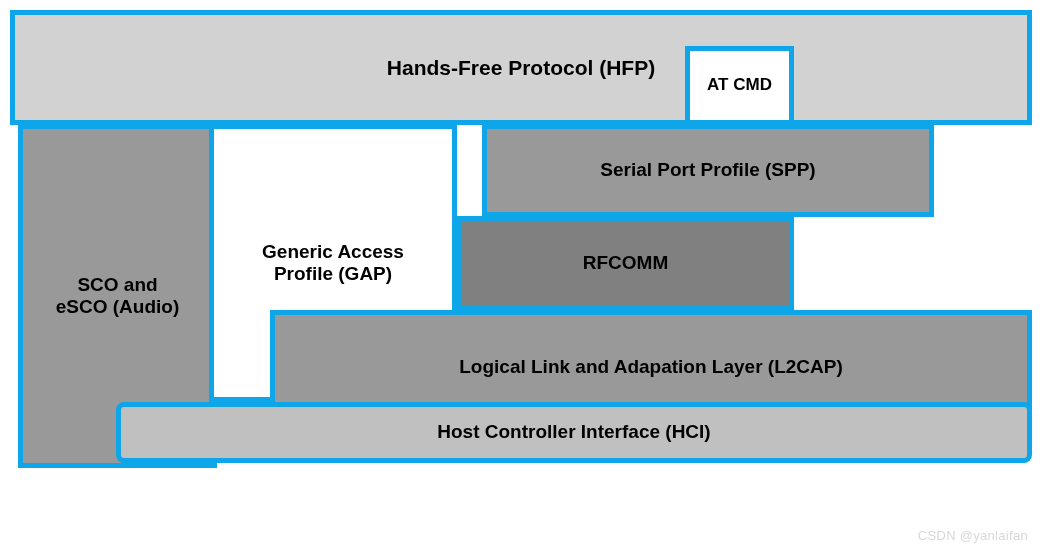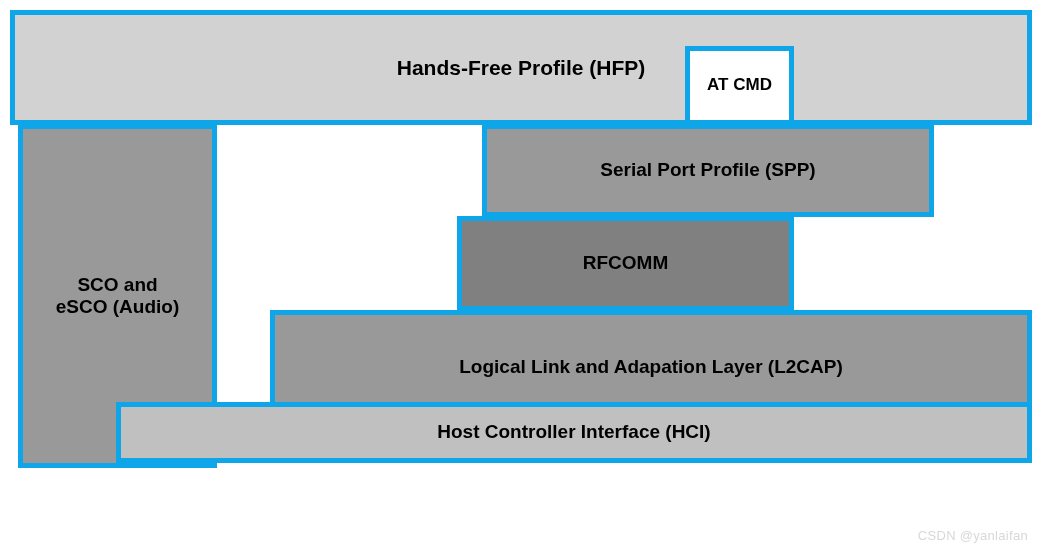--- a/index.html
+++ b/index.html
@@ -43,37 +43,39 @@
                 display:flex; align-items:center; justify-content:center;
                 font-size:21px; font-weight:bold; color:#000; pointer-events:none; }
   #at-cmd     { left:685px; top:46px;  width:109px;  height:79px;  font-size:17px; z-index:4; }
 
   #sco        { left:10px;  top:124px; width:199px;  height:344px; font-size:19px;margin-left:8px; }
   #gap        { left:209px; top:124px; width:248px;  height:278px; font-size:19px; }
   #spp        { left:457px; top:124px; width:452px;  height:93px;  font-size:19px;margin-left:25px; }
   #sdp        { left:793px; top:124px; width:239px;  height:187px; font-size:19px; z-index:3; }
   #rfcomm     { left:457px; top:216px; width:337px;  height:95px;  font-size:19px; z-index:4; }
   #l2cap      { left:270px; top:310px; width:762px;  height:115px;  font-size:19px; }
-  #hci        { left:116px; top:402px; width:916px;  height:61px;  font-size:19px; }
+  #hci        { left:116px; top:402px; width:916px;  height:61px;  font-size:19px;border-radius:8px; }
   #controller { left:10px;  top:462px; width:1022px; height:79px;  font-size:19px; }
 
   #watermark  { position:absolute; right:14px; bottom:8px; font-size:13px;
                 color:#d8d8d8; font-weight:normal; letter-spacing:0.3px; }
 </style>
 </head>
 <body>
 
 <div id="stage">
 
   <div class="blk c-light" id="hfp-band"></div>
-  <div id="hfp-label">Hands-Free Profile (HFP)</div>
+  <div id="hfp-label">Hands-Free Protocol (HFP)</div>
 
   <div class="blk c-white" id="at-cmd">AT CMD</div>
 
   <div class="blk c-med" id="sco">SCO and
 eSCO (Audio)</div>
+  <div class="blk c-white" id="gap">Generic Access
+Profile (GAP)</div>
   <div class="blk c-med" id="spp">Serial Port Profile (SPP)</div>
   <div class="blk c-dark" id="rfcomm">RFCOMM</div>
   <div class="blk c-med" id="l2cap">Logical Link and Adapation Layer (L2CAP)</div>
   <div class="blk c-hci" id="hci">Host Controller Interface (HCI)</div>
 
   <div id="watermark">CSDN @yanlaifan</div>
 </div>
 
 </body></html>

